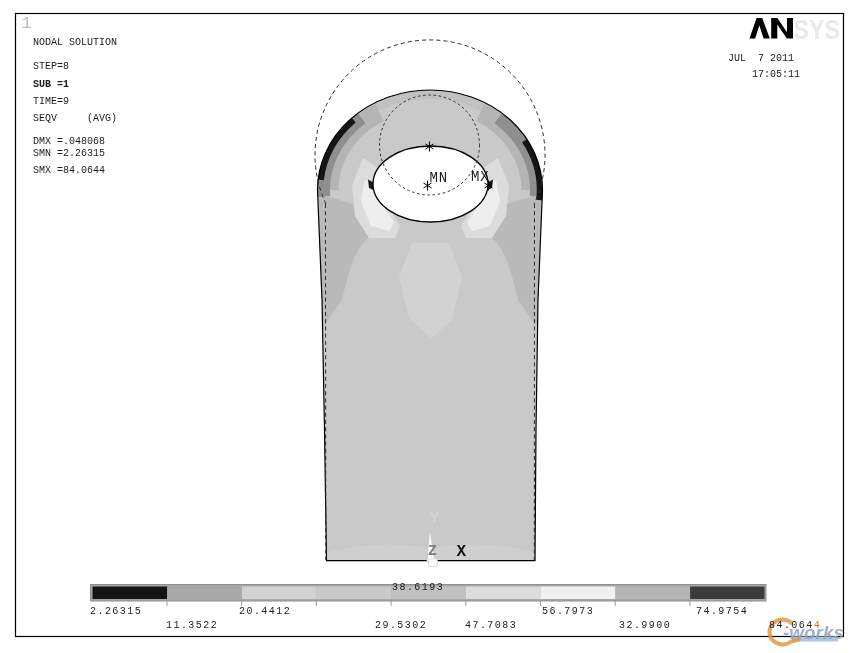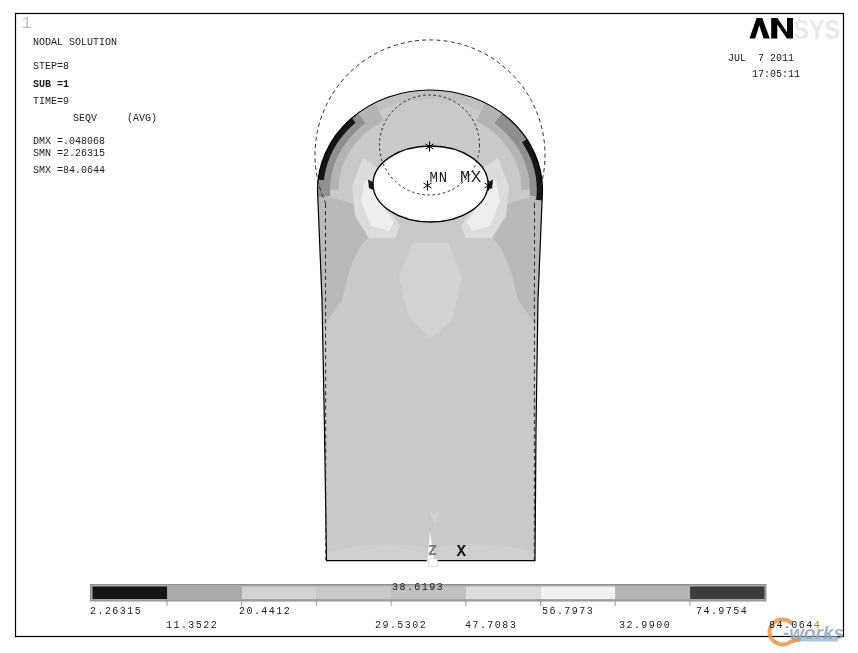--- a/index.html
+++ b/index.html
@@ -136,35 +136,35 @@
 <div class="t" style="left:21.5px;top:16px;font-size:17px;color:#bdbdbd;">1</div>
 
 <div class="t" style="left:33px;top:35px;">NODAL SOLUTION</div>
 
 <div class="t" style="left:33px;top:59px;">STEP=8</div>
 
 <div class="t" style="left:33px;top:77px;font-weight:bold;">SUB =1</div>
 
 <div class="t" style="left:33px;top:94px;">TIME=9</div>
 
-<div class="t" style="left:33px;top:111px;margin-left:40px;">SEQV     (AVG)</div>
+<div class="t" style="left:33px;top:111px;">SEQV     (AVG)</div>
 
 <div class="t" style="left:33px;top:134px;">DMX =.048068</div>
 
 <div class="t" style="left:33px;top:146px;">SMN =2.26315</div>
 
 <div class="t" style="left:33px;top:163px;">SMX =84.0644</div>
 
 <div class="t" style="left:728px;top:51px;">JUL  7 2011</div>
 
 <div class="t" style="left:752px;top:67px;">17:05:11</div>
 
 <div class="t" style="left:429.5px;top:171px;font-size:14px;letter-spacing:0.9px;">MN</div>
 
-<div class="t" style="left:460px;top:169.5px;font-size:17px;letter-spacing:0.9px;text-align:right;">MX</div>
+<div class="t" style="left:471px;top:169.5px;font-size:14px;letter-spacing:0.9px;text-align:right;">MX</div>
 
 <div class="t" style="left:430px;top:511px;font-size:15px;font-weight:bold;color:#d4d4d4;">Y</div>
 
 <div class="t" style="left:428px;top:544px;font-size:15px;font-weight:bold;color:#7d7d7d;">Z</div>
 
 <div class="t" style="left:456.5px;top:545px;font-size:16px;font-weight:bold;color:#111111;">X</div>
 
 <div class="t cb" style="left:90px;top:604px;">2.26315</div>
 
 <div class="t cb" style="left:239px;top:604px;">20.4412</div>

